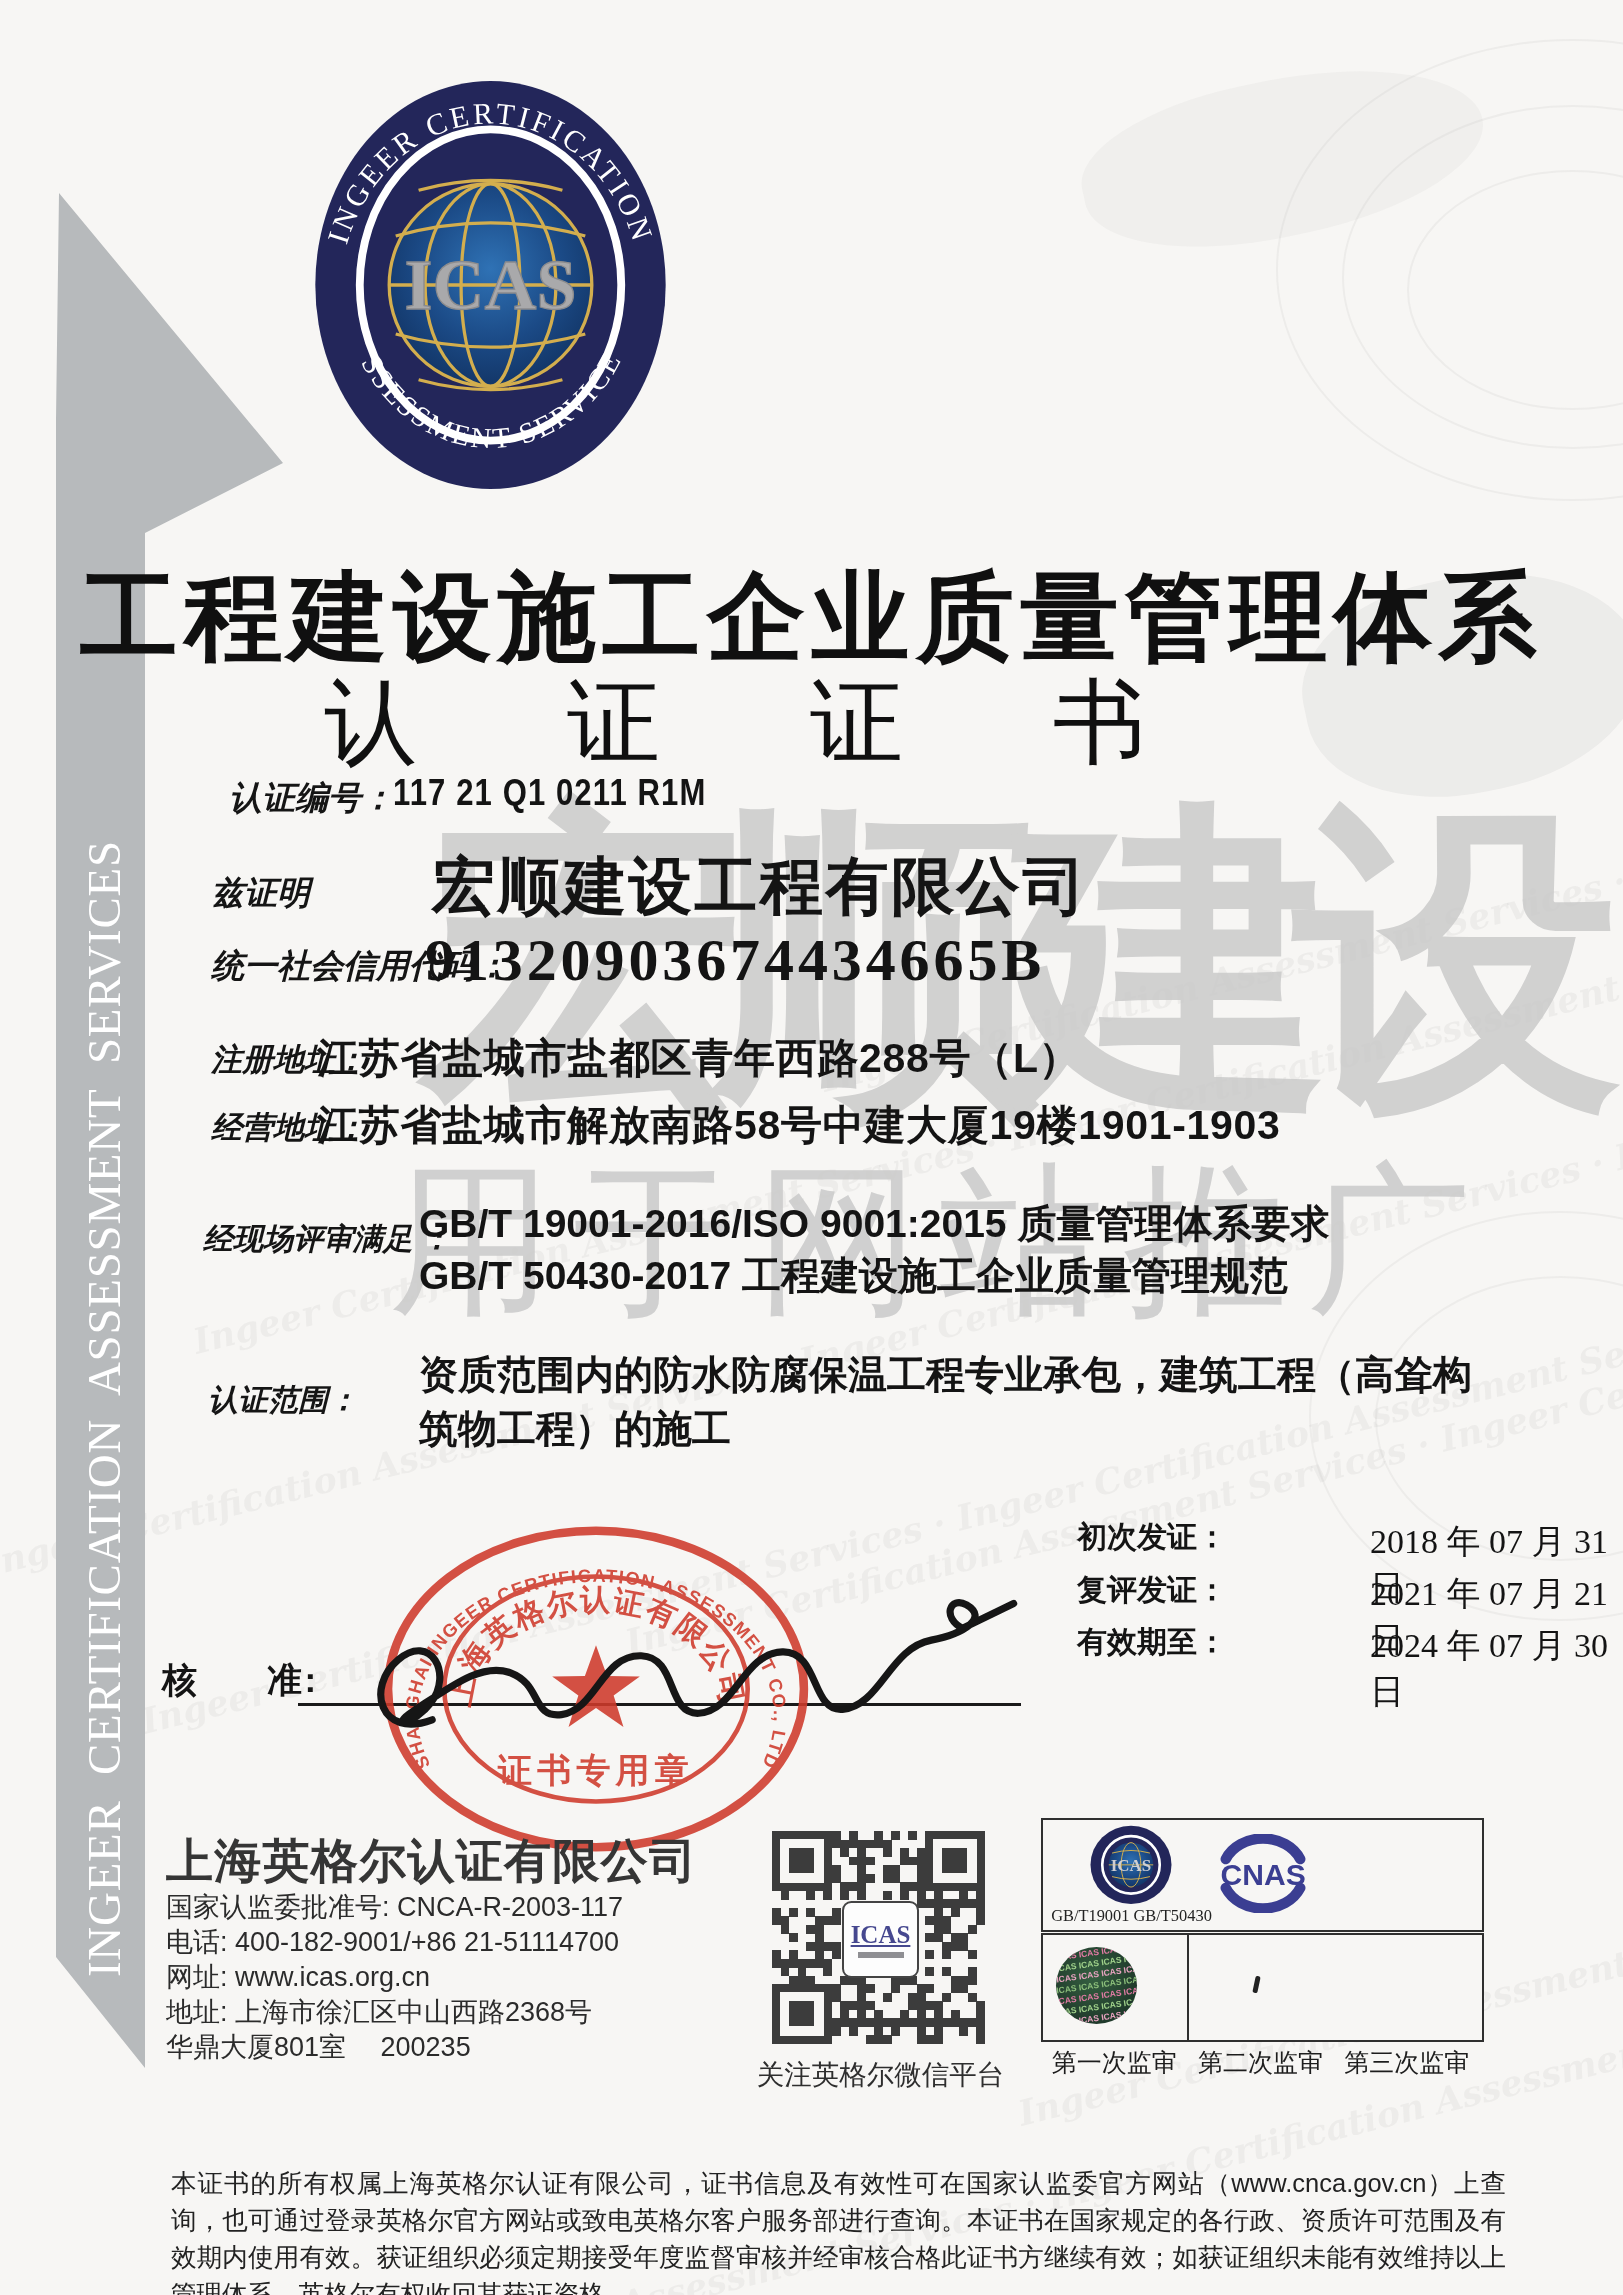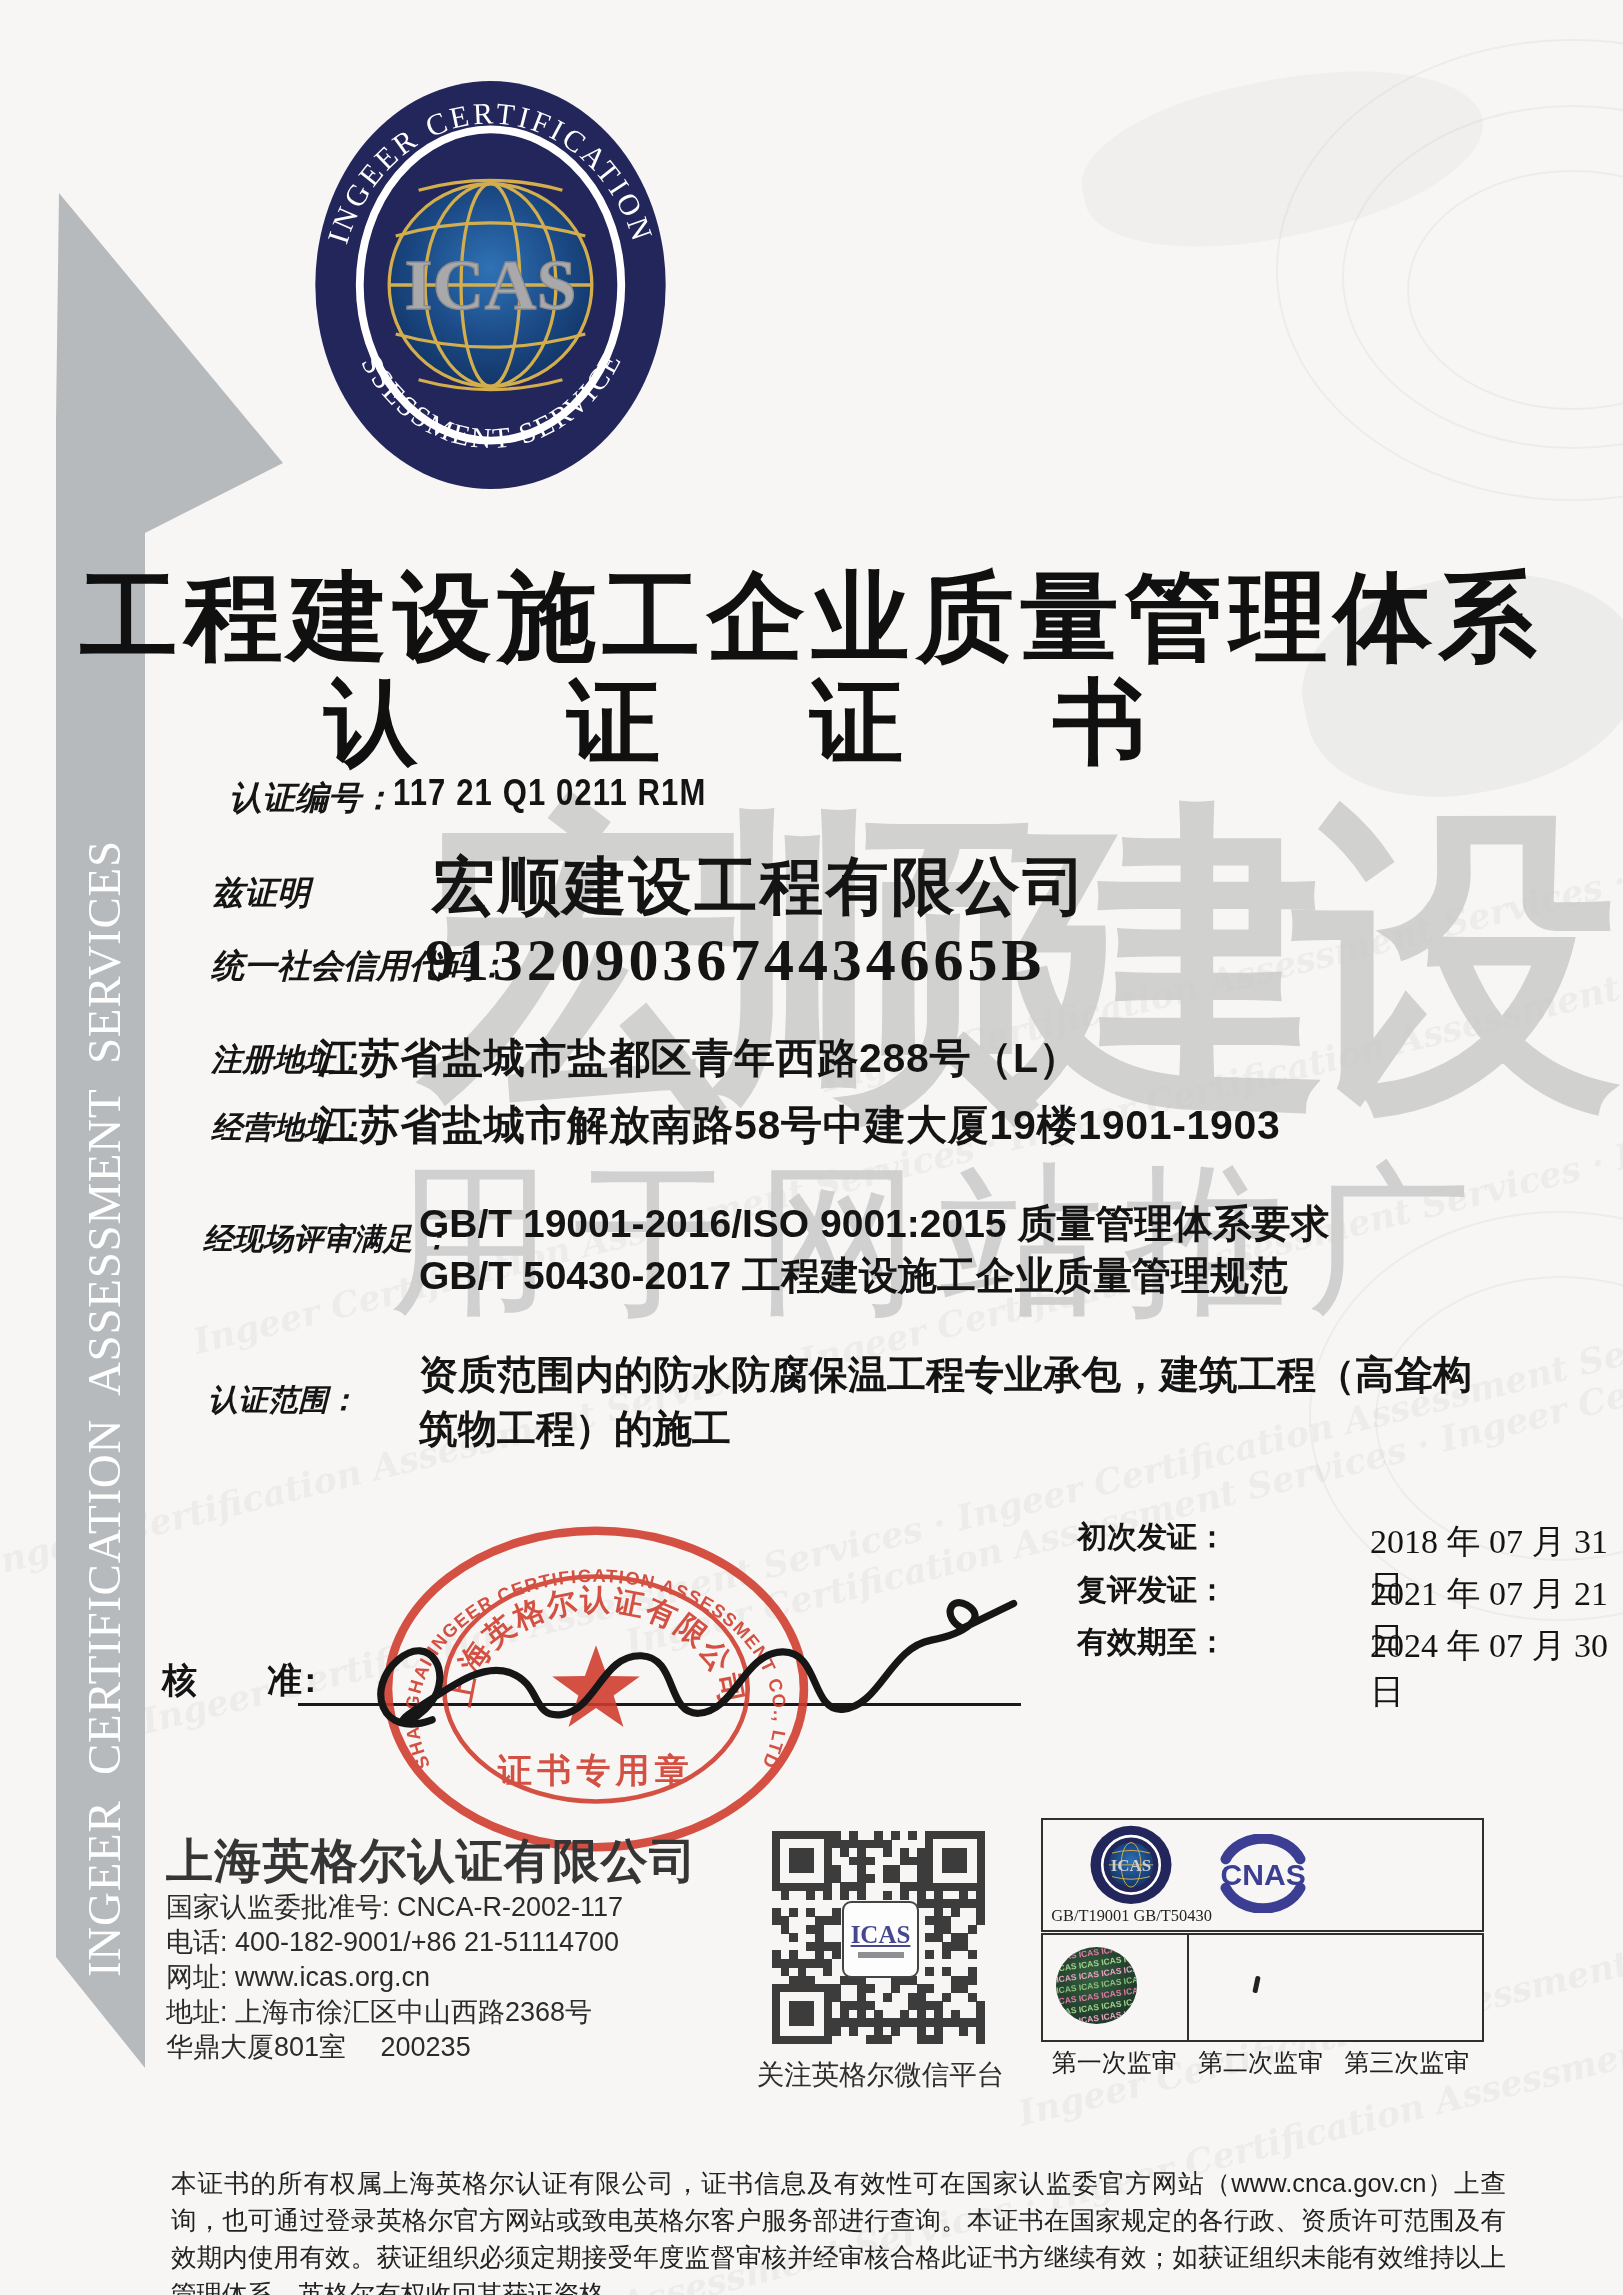--- a/index.html
+++ b/index.html
@@ -27,21 +27,21 @@
     clip-path:polygon(59px 193px,283px 463px,145px 533px,145px 2068px,56px 1957px,56px 419px);
   }
   .band-text{
     position:absolute;left:58px;top:1977px;width:1512px;height:92px;
     transform:rotate(-90deg);transform-origin:left top;
     font-family:"Liberation Serif","DejaVu Serif",serif;color:#ffffff;
     font-size:47px;letter-spacing:0.7px;word-spacing:13px;white-space:nowrap;line-height:92px;
   }
   
   .title1{left:0;top:553px;width:1623px;text-align:center;font-size:98px;font-weight:bold;letter-spacing:6.5px;color:#101010;}
-  .title2{left:0;top:660px;width:1532px;text-align:center;font-size:93px;font-weight:bold;letter-spacing:62px;color:#101010;}
+  .title2{left:0;top:660px;width:1532px;text-align:center;font-size:93px;font-weight:normal;letter-spacing:62px;color:#101010;}
   .lbl{font-weight:bold;color:#151515;font-style:italic;}
   .certno{font-size:37px;font-weight:bold;transform:scaleX(.84);transform-origin:left center;letter-spacing:1.3px;}
   .company{font-family:"Liberation Serif","DejaVu Serif",serif;font-weight:bold;font-size:63px;letter-spacing:2.6px;}
   .uscc{font-family:"Liberation Serif","DejaVu Serif",serif;font-weight:bold;font-size:60px;letter-spacing:3.9px;}
   .bigline{font-weight:bold;font-size:41px;letter-spacing:0.7px;}
   .stdline{font-weight:bold;font-size:39px;}
   .scopeline{font-weight:bold;font-size:39px;}
   
   .wm-big{left:422px;top:746px;font-size:327px;letter-spacing:-36px;color:var(--wm-gray);opacity:.8;font-weight:bold;white-space:nowrap;pointer-events:none;}
   .wm-small{left:389px;top:1132px;font-size:164px;letter-spacing:19.6px;color:#cacaca;opacity:.85;white-space:nowrap;pointer-events:none;}
@@ -207,21 +207,21 @@
 
   <svg class="abs" style="left:353px;top:1563px;" width="681" height="196" viewBox="0 0 1040 300">
     <path fill="none" stroke="#161616" stroke-width="11" stroke-linecap="round" stroke-linejoin="round" d="M 120,240 C 40,270 18,190 68,148 C 118,106 152,170 118,214 C 92,248 52,252 92,226
          C 150,188 196,152 240,168 C 288,186 272,238 318,232 C 372,224 380,140 440,142
          C 496,144 478,232 528,230 C 584,227 596,138 656,136 C 712,134 700,228 748,224
          C 806,219 820,130 884,118 C 934,108 972,84 938,64 C 912,50 900,84 932,100 L 1010,62"></path>
   </svg>
 
   <div class="abs issuer-name">上海英格尔认证有限公司</div>
   <div class="abs issuer-lines">
-    <div>国家认监委批准号: CNCA-R-2002-117</div>
+    <div>国家认监委批准号: CNCA-R-2003-117</div>
     <div>电话: 400-182-9001/+86 21-51114700</div>
     <div>网址: www.icas.org.cn</div>
     <div>地址: 上海市徐汇区中山西路2368号</div>
     <div>华鼎大厦801室　 200235</div>
   </div>
 
   <div class="abs qr-wrap">
     <div style="position:absolute;left:0;top:0;width:213px;height:213px;">
         <div class="qm" style="left: 60px; top: 0px; width: 8.5px; height: 8.5px;"></div>
         <div class="qm" style="left: 77px; top: 0px; width: 8.5px; height: 8.5px;"></div>

